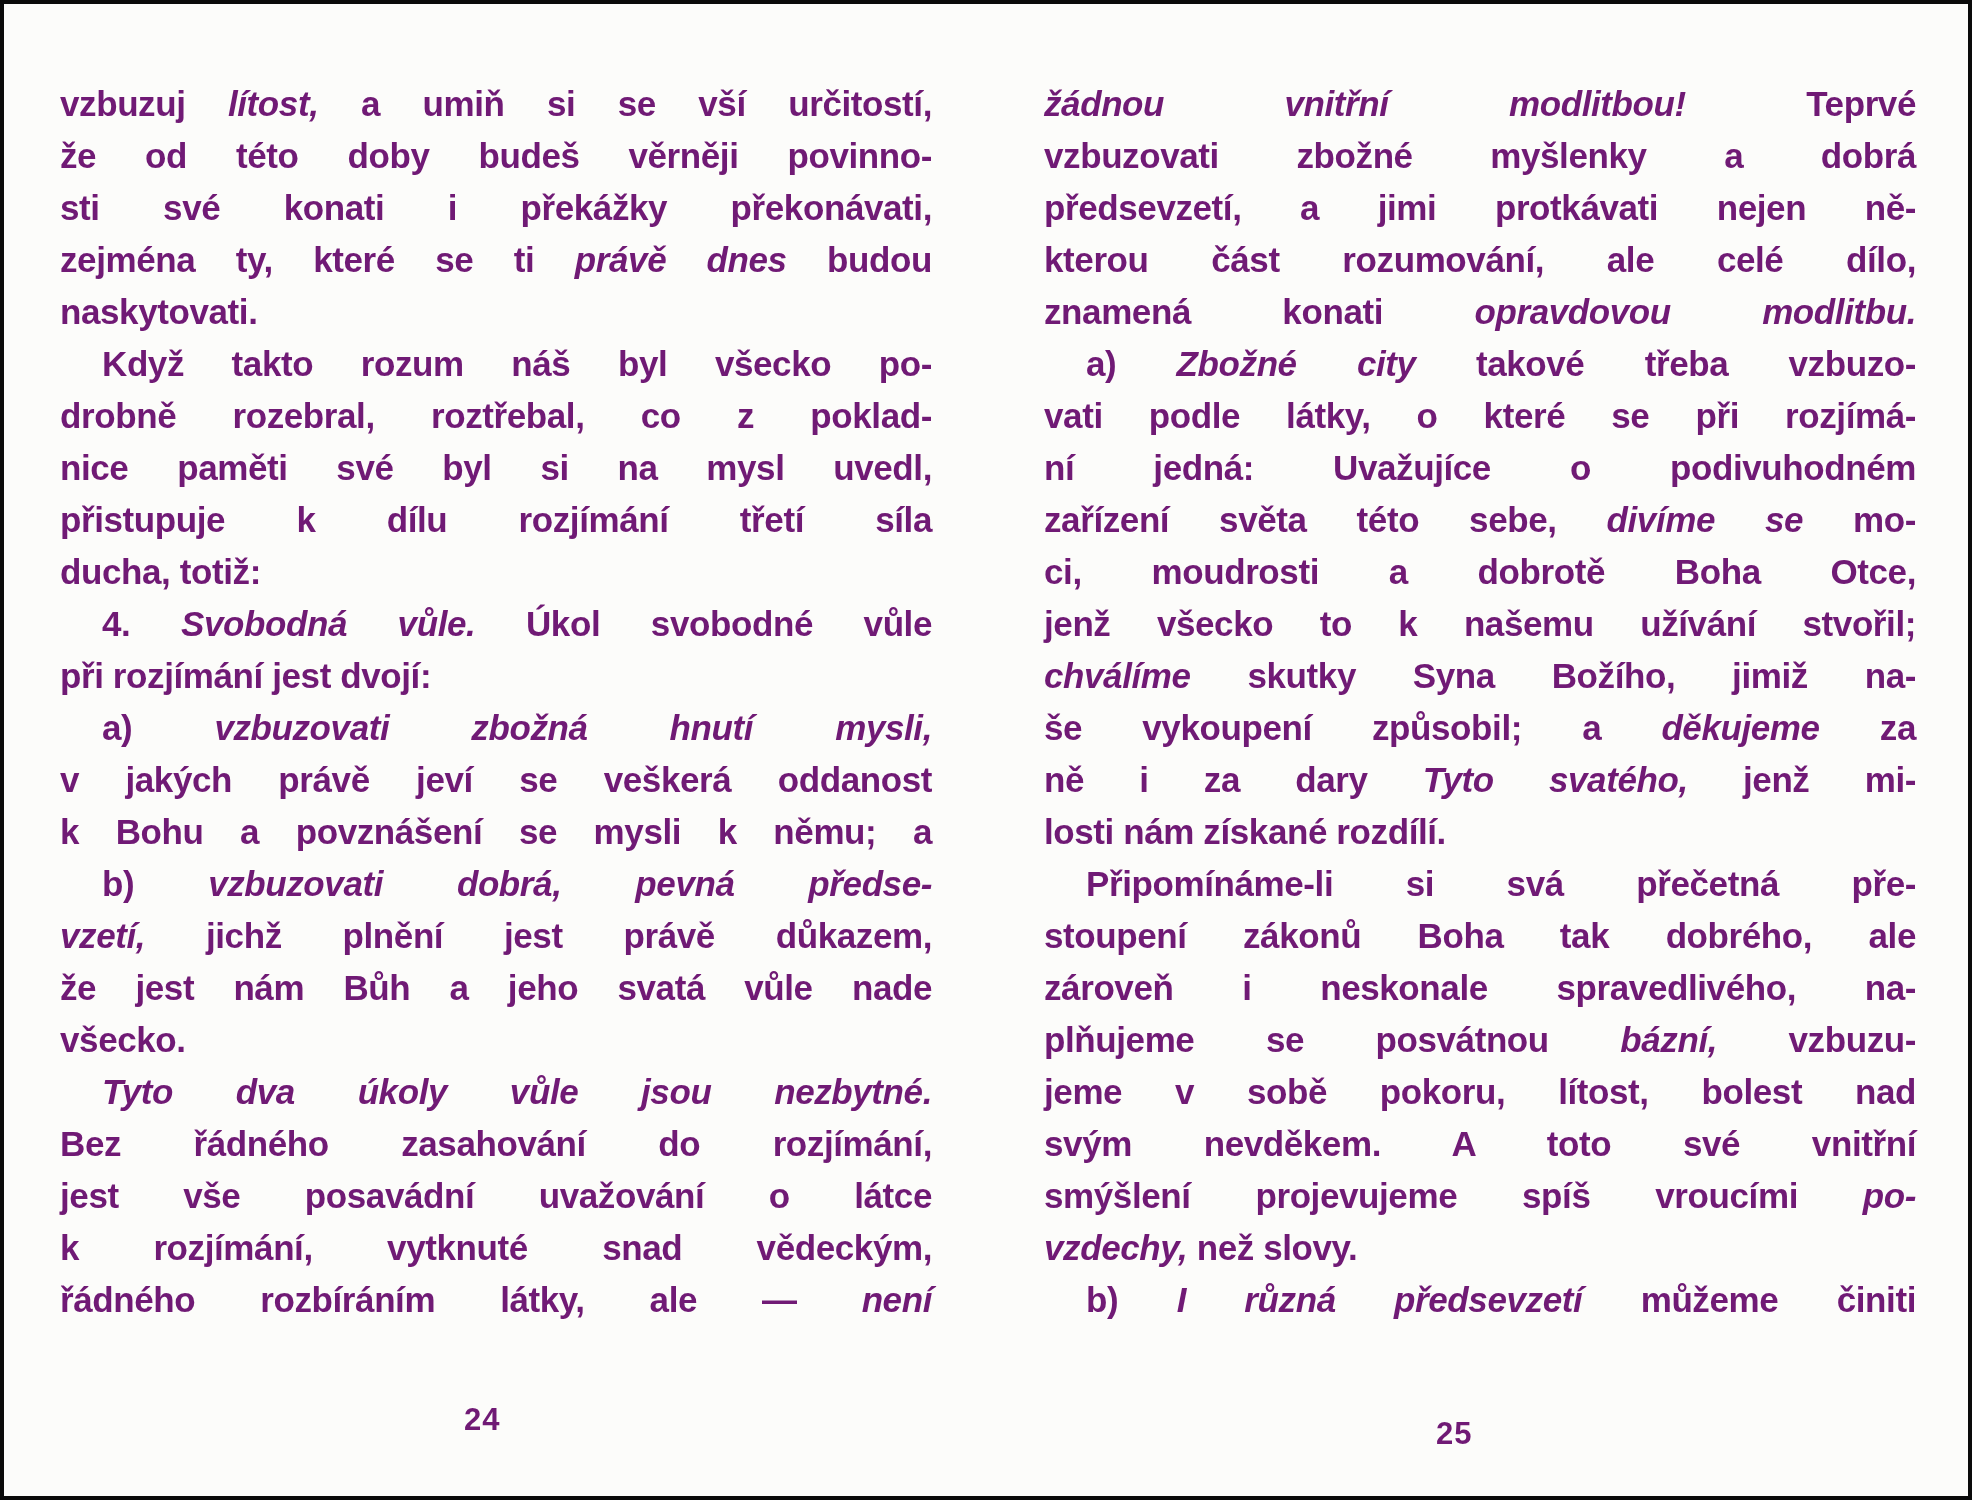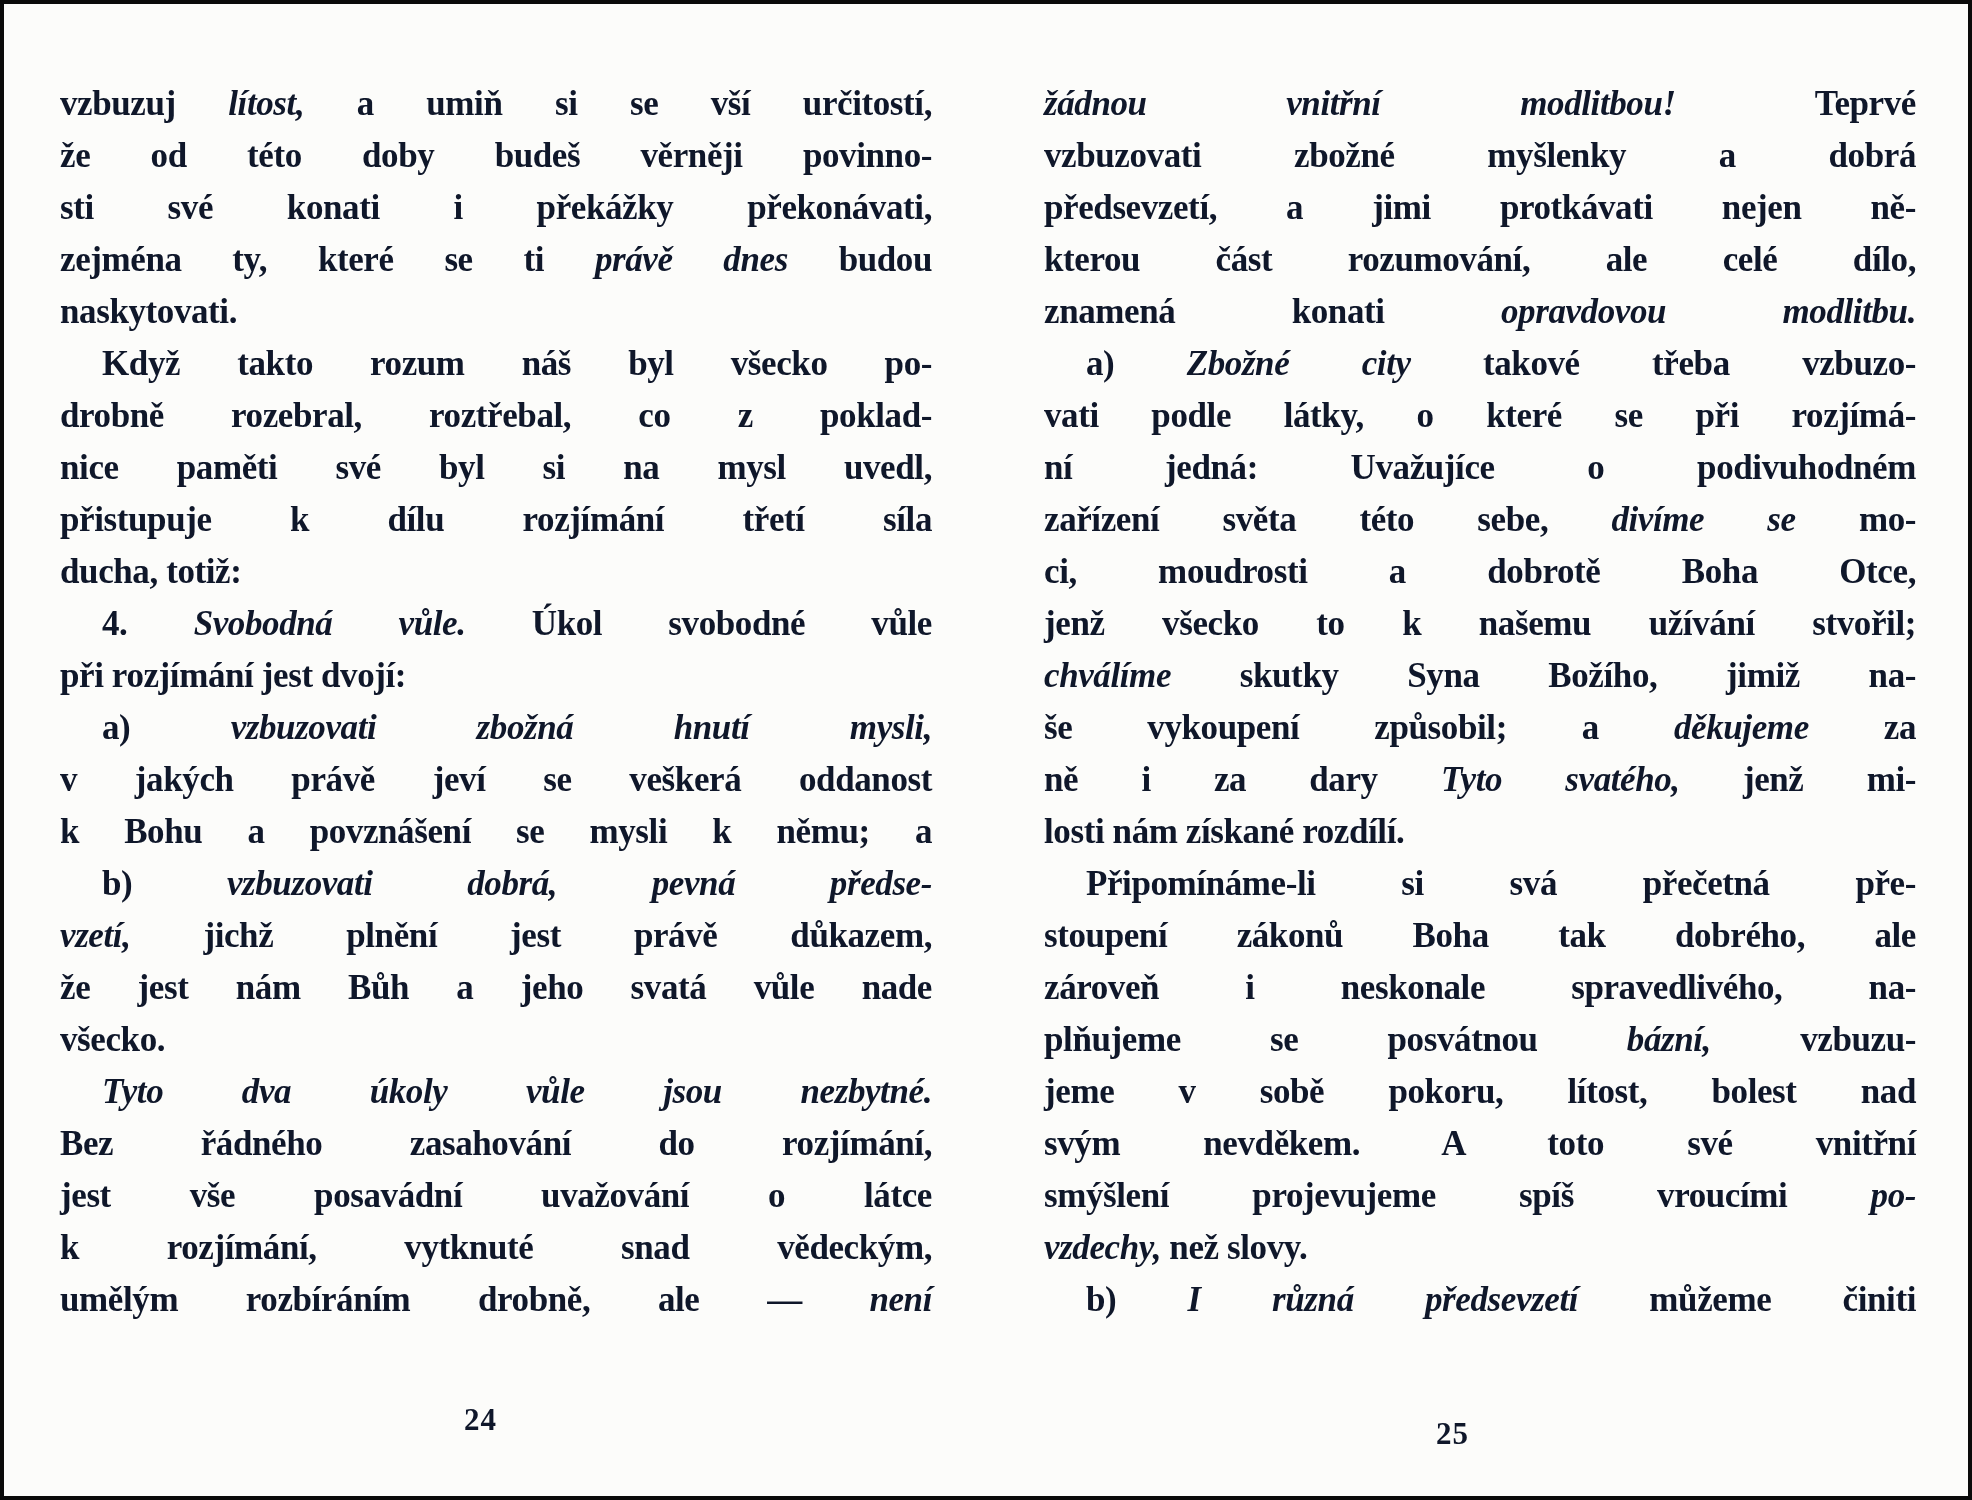--- a/index.html
+++ b/index.html
@@ -4,22 +4,22 @@
 <style>
   html, body { margin: 0; padding: 0; background: #e8e6e2; }
   .book {
     position: relative;
     width: 1972px;
     height: 1500px;
     background: #fcfcfa;
     border: 4px solid #0a0a0a;
     box-sizing: border-box;
     overflow: hidden;
-    font-family: Liberation Serif, serif;
-    color: #0f172a;
+    font-family: Liberation Sans, sans-serif;
+    color: #701a75;
   }
   .text-block {
     position: absolute;
     top: 74px;
     width: 872px;
     font-size: 35px;
     font-weight: 700;
     line-height: 52px;
     letter-spacing: -0.4px;
   }
@@ -59,21 +59,21 @@
       <div class="line just"><span>v jakých právě jeví se veškerá oddanost</span></div>
       <div class="line just"><span>k Bohu a povznášení se mysli k němu; a</span></div>
       <div class="line just ind"><span>b) </span><span class="it">vzbuzovati dobrá, pevná předse-</span></div>
       <div class="line just"><span class="it">vzetí,</span><span> jichž plnění jest právě důkazem,</span></div>
       <div class="line just"><span>že jest nám Bůh a jeho svatá vůle nade</span></div>
       <div class="line"><span>všecko.</span></div>
       <div class="line just ind"><span class="it">Tyto dva úkoly vůle jsou nezbytné.</span></div>
       <div class="line just"><span>Bez řádného zasahování do rozjímání,</span></div>
       <div class="line just"><span>jest vše posavádní uvažování o látce</span></div>
       <div class="line just"><span>k rozjímání, vytknuté snad vědeckým,</span></div>
-      <div class="line just"><span>umělým rozbíráním drobně, ale — </span><span class="it">není</span></div>
+      <div class="line just"><span>řádného rozbíráním látky, ale — </span><span class="it">není</span></div>
     </div>
   <div class="text-block right">
       <div class="line just"><span class="it">žádnou vnitřní modlitbou!</span><span> Teprvé</span></div>
       <div class="line just"><span>vzbuzovati zbožné myšlenky a dobrá</span></div>
       <div class="line just"><span>předsevzetí, a jimi protkávati nejen ně-</span></div>
       <div class="line just"><span>kterou část rozumování, ale celé dílo,</span></div>
       <div class="line just"><span>znamená konati </span><span class="it">opravdovou modlitbu.</span></div>
       <div class="line just ind"><span>a) </span><span class="it">Zbožné city</span><span> takové třeba vzbuzo-</span></div>
       <div class="line just"><span>vati podle látky, o které se při rozjímá-</span></div>
       <div class="line just"><span>ní jedná: Uvažujíce o podivuhodném</span></div>

